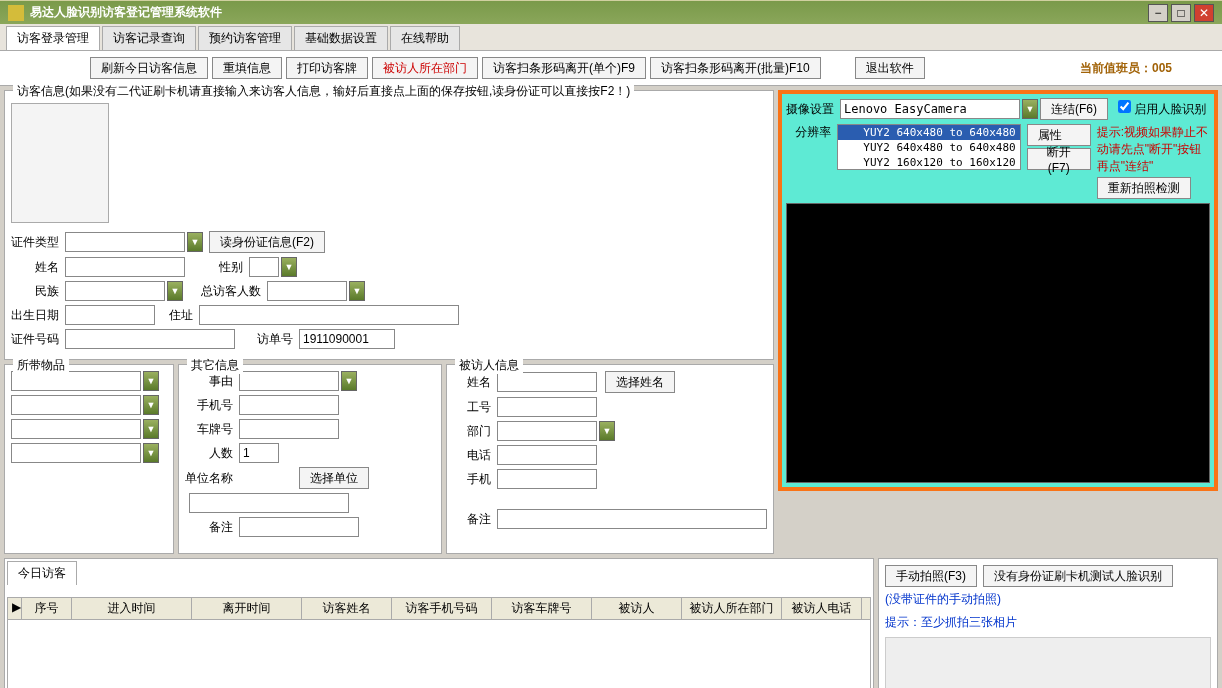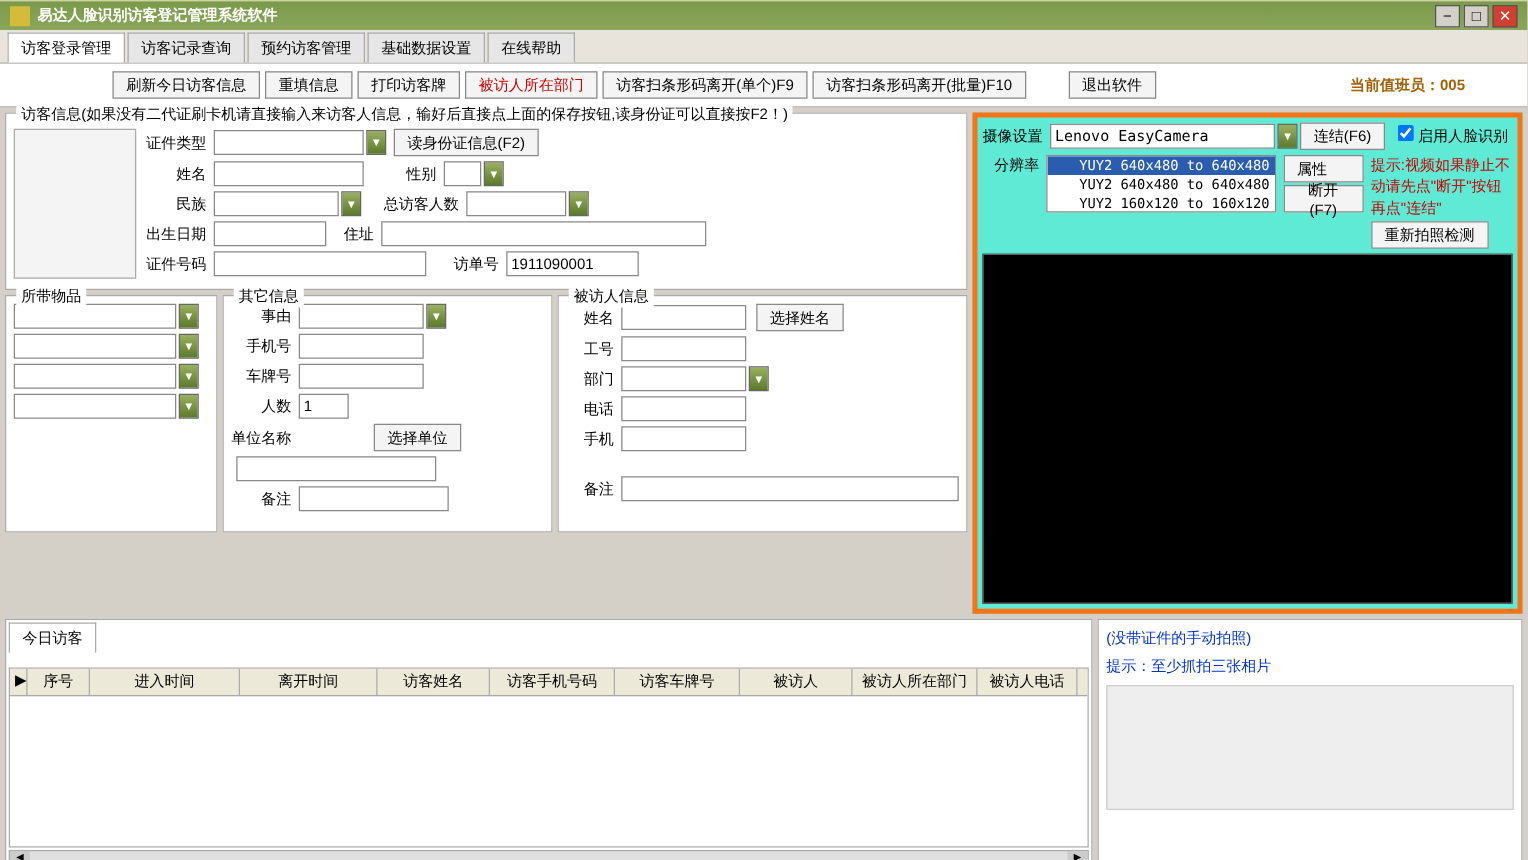--- a/index.html
+++ b/index.html
@@ -79,21 +79,21 @@
   <button class="btn">访客扫条形码离开(批量)F10</button>
   <div style="width:30px"></div>
   <button class="btn">退出软件</button>
   <span class="duty">当前值班员：005</span>
 </div>
 
 <div class="workarea">
   <div class="left">
     <div class="groupbox" style="padding-top:12px;">
       <div class="legend">访客信息(如果没有二代证刷卡机请直接输入来访客人信息，输好后直接点上面的保存按钮,读身份证可以直接按F2！)</div>
-      <div style="display:flex; gap:8px;">
+      <div style="display:flex; gap:8px;flex-direction:column;">
         <div class="photo"></div>
         <div style="flex:1;">
           <div class="row">
             <span class="lbl">证件类型</span>
             <input type="text" style="width: 120px;">
               <span class="dd">▼</span>
             <button class="btn" style="margin-left:4px">读身份证信息(F2)</button>
           </div>
           <div class="row">
             <span class="lbl">姓名</span>
@@ -113,21 +113,21 @@
           <div class="row">
             <span class="lbl">出生日期</span>
             <input type="text" style="width: 90px;">
             <span class="lbl" style="width:40px">住址</span>
             <input type="text" style="width: 260px;">
           </div>
           <div class="row">
             <span class="lbl">证件号码</span>
             <input type="text" style="width: 170px;">
             <span class="lbl" style="width:60px">访单号</span>
-            <input type="text" style="width: 106px;" value="1911090001">
+            <input type="text" style="width: 96px;" value="1911090001">
           </div>
         </div>
       </div>
     </div>
 
     <div class="innerboxes">
       <div class="groupbox" style="flex:0 0 170px">
         <div class="legend">所带物品</div>
         <div class="row">
             <input type="text" style="width: 130px;">
@@ -264,17 +264,21 @@
         <span>◄</span>
         <span>►</span>
       </div>
     <div class="statusbar">
       <div><span>总访客人数:</span> &nbsp;&nbsp;&nbsp; <span>0</span></div>
       <div><span>还在人数:</span> &nbsp;&nbsp;&nbsp; <span>0</span></div>
       <div><span>离开人数:</span> &nbsp;&nbsp;&nbsp; <span>0</span></div>
     </div>
   </div>
   <div class="rightbottom">
+    <div class="row">
+      <button class="btn">手动拍照(F3)</button>
+      <button class="btn">没有身份证刷卡机测试人脸识别</button>
+    </div>
     <div class="bluehint">(没带证件的手动拍照)</div>
     <div class="bluehint" style="margin-top:6px">提示：至少抓拍三张相片</div>
     <div style="height:100px;border:1px solid #ccc;background:#eee;margin-top:6px"></div>
   </div>
 </div>
 
 </body></html>

